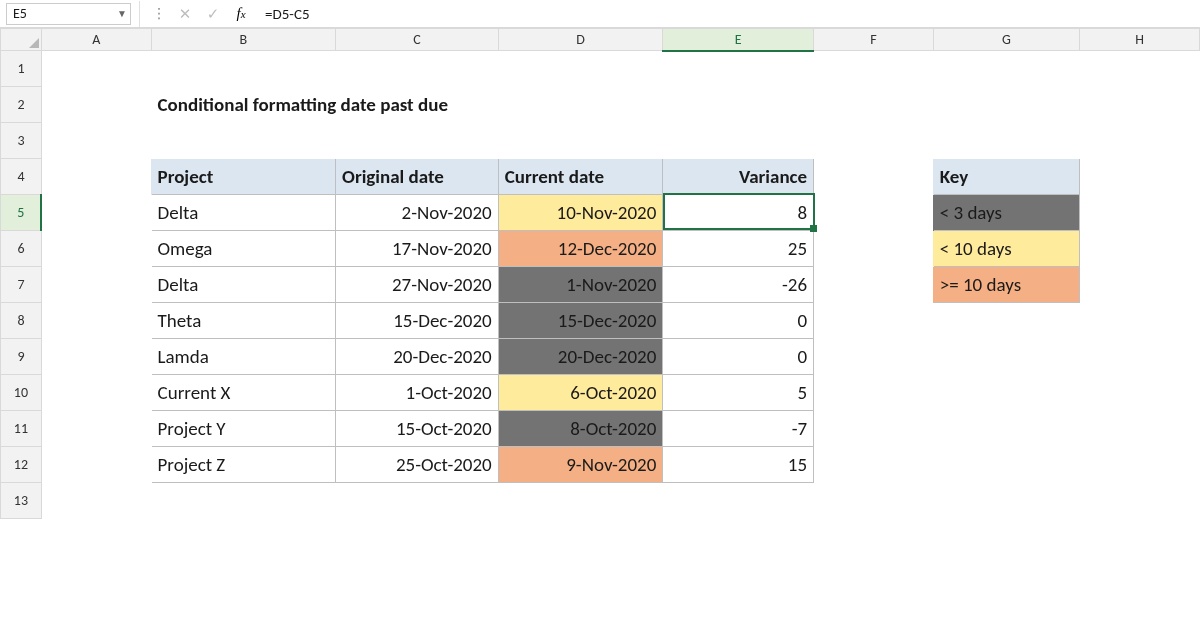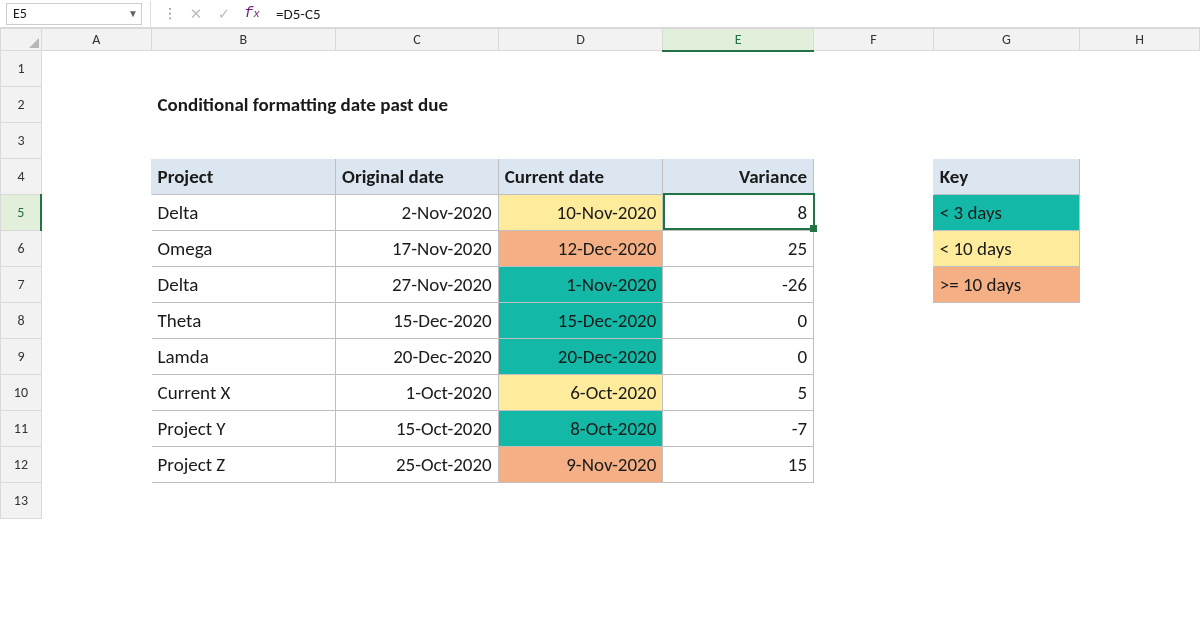--- a/index.html
+++ b/index.html
@@ -1,42 +1,42 @@
 <!DOCTYPE html>
 <html><head>
 <meta charset="utf-8">
 <style>
   * { box-sizing: border-box; margin: 0; padding: 0; }
   body { font-family: Calibri, "Segoe UI", Arial, sans-serif; font-size: 16px; background: #fff; color: #1a1a1a; overflow: hidden; width: 1200px; height: 630px; position: relative; }
 
   
   .formula-bar { height: 28px; display: flex; align-items: center; border-bottom: 1px solid #d9d9d9; background: #fff; padding-left: 6px; }
-  .name-box-wrap { display: flex; align-items: center; border: 1px solid #ccc; height: 22px; width: 136px; background: #fff; }
+  .name-box-wrap { display: flex; align-items: center; border: 1px solid #ccc; height: 22px; width: 125px; background: #fff; }
   .name-box { flex: 1; padding: 0 6px; font-size: 14px; text-align: left; }
   .name-box-dd { width: 16px; text-align: center; color: #666; font-size: 10px; }
   .fb-sep { width: 1px; height: 26px; background: #e0e0e0; margin: 0 8px; }
   .fb-vdots { color: #888; font-size: 14px; padding: 0 4px; letter-spacing: 1px; }
   .fb-btn { width: 28px; text-align: center; color: #bdbdbd; font-size: 15px; }
-  .fb-btn.fx { font-style: italic; font-family: Liberation Mono, monospace; color: #701a75; font-size: 15px; }
+  .fb-btn.fx { font-style: italic; font-family: Liberation Serif, serif; color: #000000; font-size: 15px; }
   .fb-input { flex: 1; padding-left: 10px; font-size: 15px; }
 
   
   .grid-wrap { position: relative; }
   table.grid { border-collapse: collapse; table-layout: fixed; }
   th.colhdr, th.rowhdr, th.corner { background: #f2f2f2; font-weight: 400; font-size: 14px; color: #333; border: 1px solid #d9d9d9; }
   th.colhdr { height: 22px; }
   th.rowhdr { width: 41px; }
   th.corner { width: 41px; height: 22px; position: relative; }
   th.corner::after { content: ""; position: absolute; right: 2px; bottom: 2px; width: 0; height: 0; border-left: 10px solid transparent; border-bottom: 10px solid #b7b7b7; }
   td.cell { border: 1px solid transparent; height: 36px; padding: 0 6px; vertical-align: middle; font-size: 19px; }
   td.cell.num { text-align: right; }
   td.cell.txt { text-align: left; }
   .tb-border { border: 1px solid #bfbfbf !important; }
   .hdr-cell { background: #dce6f1; font-weight: 700; }
-  .green { background: #14b8a6; }
+  .green { background: #737373; }
   .yellow { background: #ffeb9c; }
   .orange { background: #f4b084; margin-top: 36px; }
   .title { font-weight: 700; font-size: 21px; }
 
   
   .sel-overlay { position: absolute; border: 2px solid #217346; pointer-events: none; }
   .sel-handle { position: absolute; width: 7px; height: 7px; background: #217346; right: -4px; bottom: -4px; }
   th.rowhdr.active, th.colhdr.active { background: #e2efda; color: #217346; }
   th.rowhdr.active { border-right: 2px solid #217346 !important; }
   th.colhdr.active { border-bottom: 2px solid #217346 !important; }

